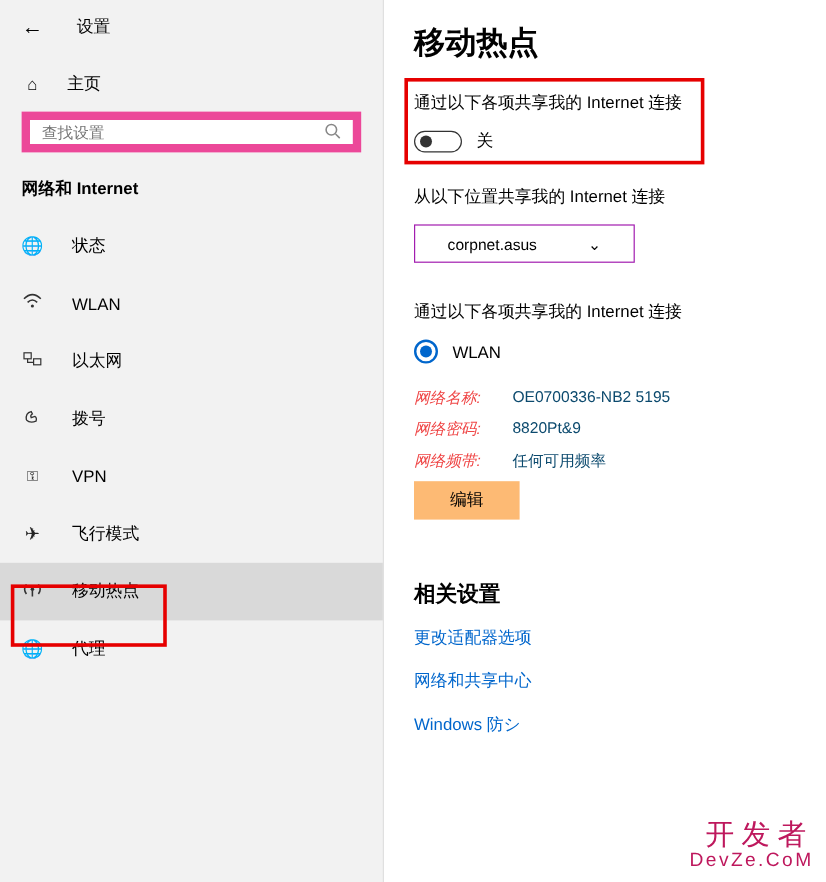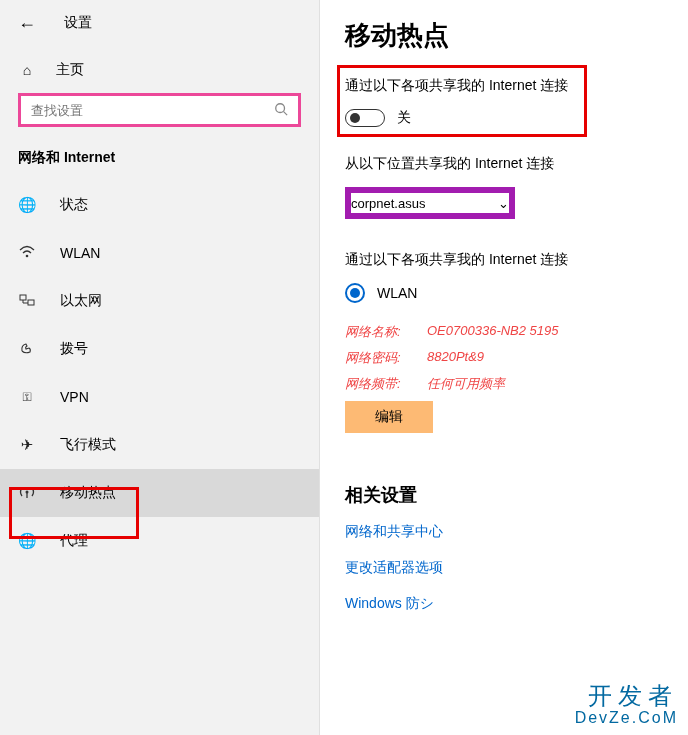--- a/index.html
+++ b/index.html
@@ -48,21 +48,21 @@
   .home-row .icon { width:18px; text-align:center; }
   
   .search-wrap {
     padding: 4px 18px 14px 18px;
   }
   .search-box {
     display: flex;
     align-items: center;
     justify-content: space-between;
     background: #fff;
-    border: 3px solid #ec4899;
+    border: 7px solid #ec4899;
     height: 34px;
     padding: 0 10px;
   }
   .search-box input {
     border: none; outline: none; flex: 1; font-size: 13px; background: transparent;
   }
   .section-label {
     font-weight: bold;
     font-size: 14px;
     padding: 8px 18px 14px 18px;
@@ -108,60 +108,60 @@
   }
   .toggle::after {
     content: "";
     position: absolute;
     width: 10px; height: 10px;
     background: #333;
     border-radius: 50%;
     top: 3px; left: 4px;
   }
   .dropdown {
-    width: 170px; height: 32px;
-    border: 6px solid #a21caf;
+    width: 184px; height: 32px;
+    border: 1px solid #a21caf;
     display: flex; align-items: center; justify-content: space-between;
-    padding: 0 0;
+    padding: 0 27px;
     margin-bottom: 32px;
     font-size: 13px;
   }
   .radio-row {
     display: flex; align-items: center; gap: 12px;
     margin-bottom: 18px;
   }
   .radio {
     width: 20px; height: 20px; border: 2px solid #333; border-radius: 50%;
     display:flex; align-items:center; justify-content:center;
   }
   .radio.selected { border-color: #0066cc; }
   .radio.selected::after {
     content:""; width:10px; height:10px; border-radius:50%; background:#0066cc;
   }
   .info-table { margin-top: 20px; }
   .info-row { display:flex; font-size:13px; margin-bottom:8px;}
   .info-row .k { width: 82px; color:#ef4444;font-style:italic;}
-  .info-row .v { color:#ef4444;font-style:italic;}
+  .info-row .v { color:#0c4a6e;}
   .edit-btn {
     width: 88px; height: 32px;
     background: #fdba74; border:none;
     font-size: 14px;
     margin-top: 4px;
     display:flex; align-items:center; justify-content:center;
   }
   .related-title {
     font-size: 18px; font-weight:600; margin-top: 50px; margin-bottom: 16px;
   }
   .link {
     color: #0066cc; font-size: 14px; margin-bottom: 18px; display:block;
   }
   .watermark {
     position:absolute; right:10px; bottom:8px;
     text-align:right; font-family: "SimSun","Songti SC",serif;
-    font-size:24px; color:#0369a1; letter-spacing:6px;
+    font-size:24px; color:#be185d; letter-spacing:6px;
     line-height:1.1;
   }
   .watermark .en { font-family: "Segoe UI",sans-serif; font-size:16px; letter-spacing:2px; display:block;}
 </style>
 </head>
 <body>
 
 <div class="app">
 
   <div class="sidebar">
@@ -284,22 +284,22 @@
       <div class="info-row">
           <span class="k">网络频带:</span>
           <span class="v">任何可用频率</span>
         </div>
       <div class="edit-btn">
           <span>编辑</span>
         </div>
     </div>
 
     <div class="related-title">相关设置</div>
+    <a class="link">更改适配器选项</a>
     <a class="link">网络和共享中心</a>
-    <a class="link">更改适配器选项</a>
     <a class="link">Windows 防シ</a>
   </div>
 </div>
 
 <div class="watermark">
   <span>开发者</span>
   <span class="en">DevZe.CoM</span>
 </div>
 
 </body></html>

